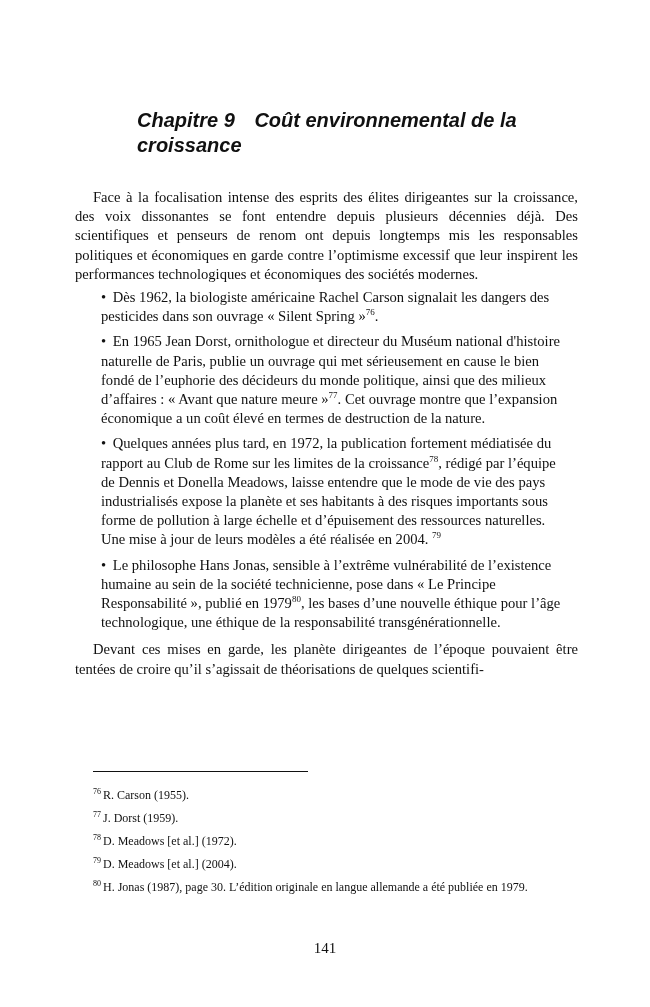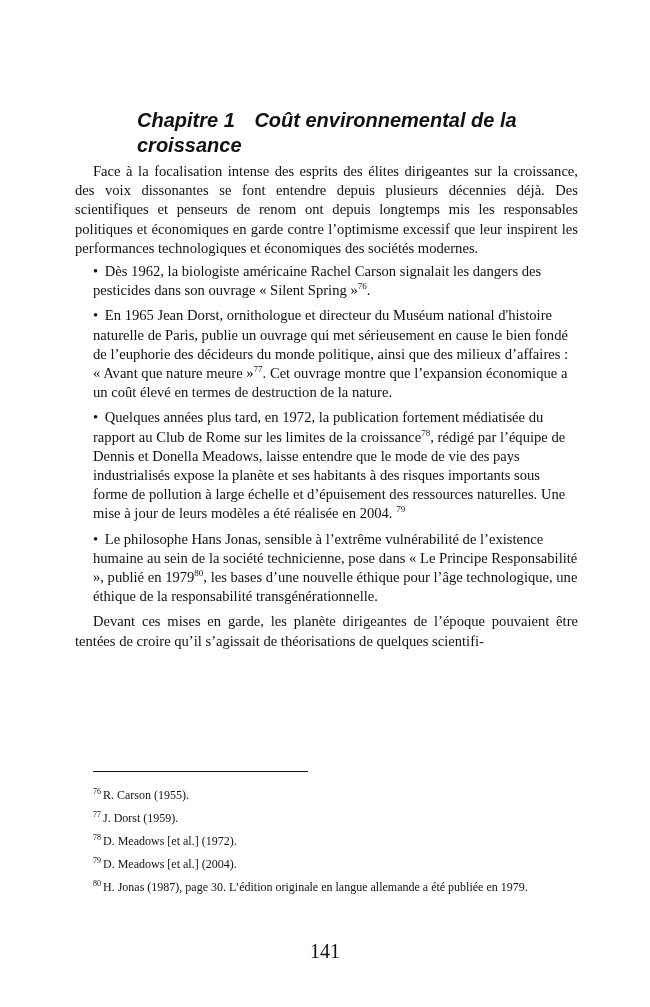--- a/index.html
+++ b/index.html
@@ -5,53 +5,53 @@
     html, body { margin: 0; padding: 0; background: #ffffff; }
     body { width: 650px; height: 1007px; position: relative; overflow: hidden; color: #111; }
     .page { position: absolute; left: 0; top: 0; width: 650px; height: 1007px; }
     .chapter-title {
       position: absolute; left: 137px; top: 108px; width: 420px;
       font-family: "Liberation Sans", sans-serif; font-weight: bold; font-style: italic;
       font-size: 20px; line-height: 25px; color: #111;
     }
     .chapter-title .num { margin-right: 14px; }
     .body-text {
-      position: absolute; left: 75px; top: 162px; width: 503px;
+      position: absolute; left: 75px; top: 188px; width: 503px;
       font-family: "Liberation Serif", serif; font-size: 14.6px; line-height: 19.2px;
     }
     .para { margin: 0; text-align: justify; text-indent: 18px; hyphens: manual; }
-    .bullets { margin: 0; padding: 0; list-style: none; }
+    .bullets { margin: 8px; padding: 0; list-style: none; }
     .bullet {
       margin: 0 0 6px 18px; text-align: left; font-family: "Liberation Serif", serif;
     }
     .bullet .dot { margin-right: 3px; }
     sup { font-size: 9px; line-height: 0; vertical-align: 6px; }
     .para-last { margin-top: 5px; }
     .footnote-rule {
       position: absolute; left: 93px; top: 771px; width: 215px; height: 0;
       border-top: 1px solid #111;
     }
     .footnotes {
       position: absolute; left: 75px; top: 788px; width: 503px;
       font-family: "Liberation Serif", serif; font-size: 12px; line-height: 15px;
     }
     .footnote { margin: 0 0 8px 0; text-indent: 18px; text-align: justify; }
     .footnote sup { font-size: 8px; vertical-align: 5px; margin-right: 2px; }
     .page-number {
       position: absolute; left: 0; top: 940px; width: 650px; text-align: center;
-      font-family: "Liberation Serif", serif; font-size: 20px;
+      font-family: "Liberation Serif", serif; font-size: 15px;
     }
   </style>
 </head>
 <body>
 
 <div class="page">
 
   <h1 class="chapter-title" style="margin:0;">
-    <span class="num">Chapitre 1</span>
+    <span class="num">Chapitre 9</span>
     <span>Coût environnemental de la croissance</span>
   </h1>
 
   <div class="body-text">
     <p class="para">Face à la focalisation intense des esprits des élites dirigeantes sur la crois­sance, des voix dissonantes se font entendre depuis plusieurs décennies déjà. Des scientifiques et penseurs de renom ont depuis longtemps mis les respon­sables politiques et économiques en garde contre l’optimisme excessif que leur inspirent les performances technologiques et économiques des sociétés modernes.</p>
 
     <ul class="bullets" style="margin-top:4px;">
       <li class="bullet">
         <span class="dot">•</span>
         <span>Dès 1962, la biologiste américaine Rachel Carson signalait les dangers des pesticides dans son ouvrage « Silent Spring »</span><sup>76</sup><span>.</span>

